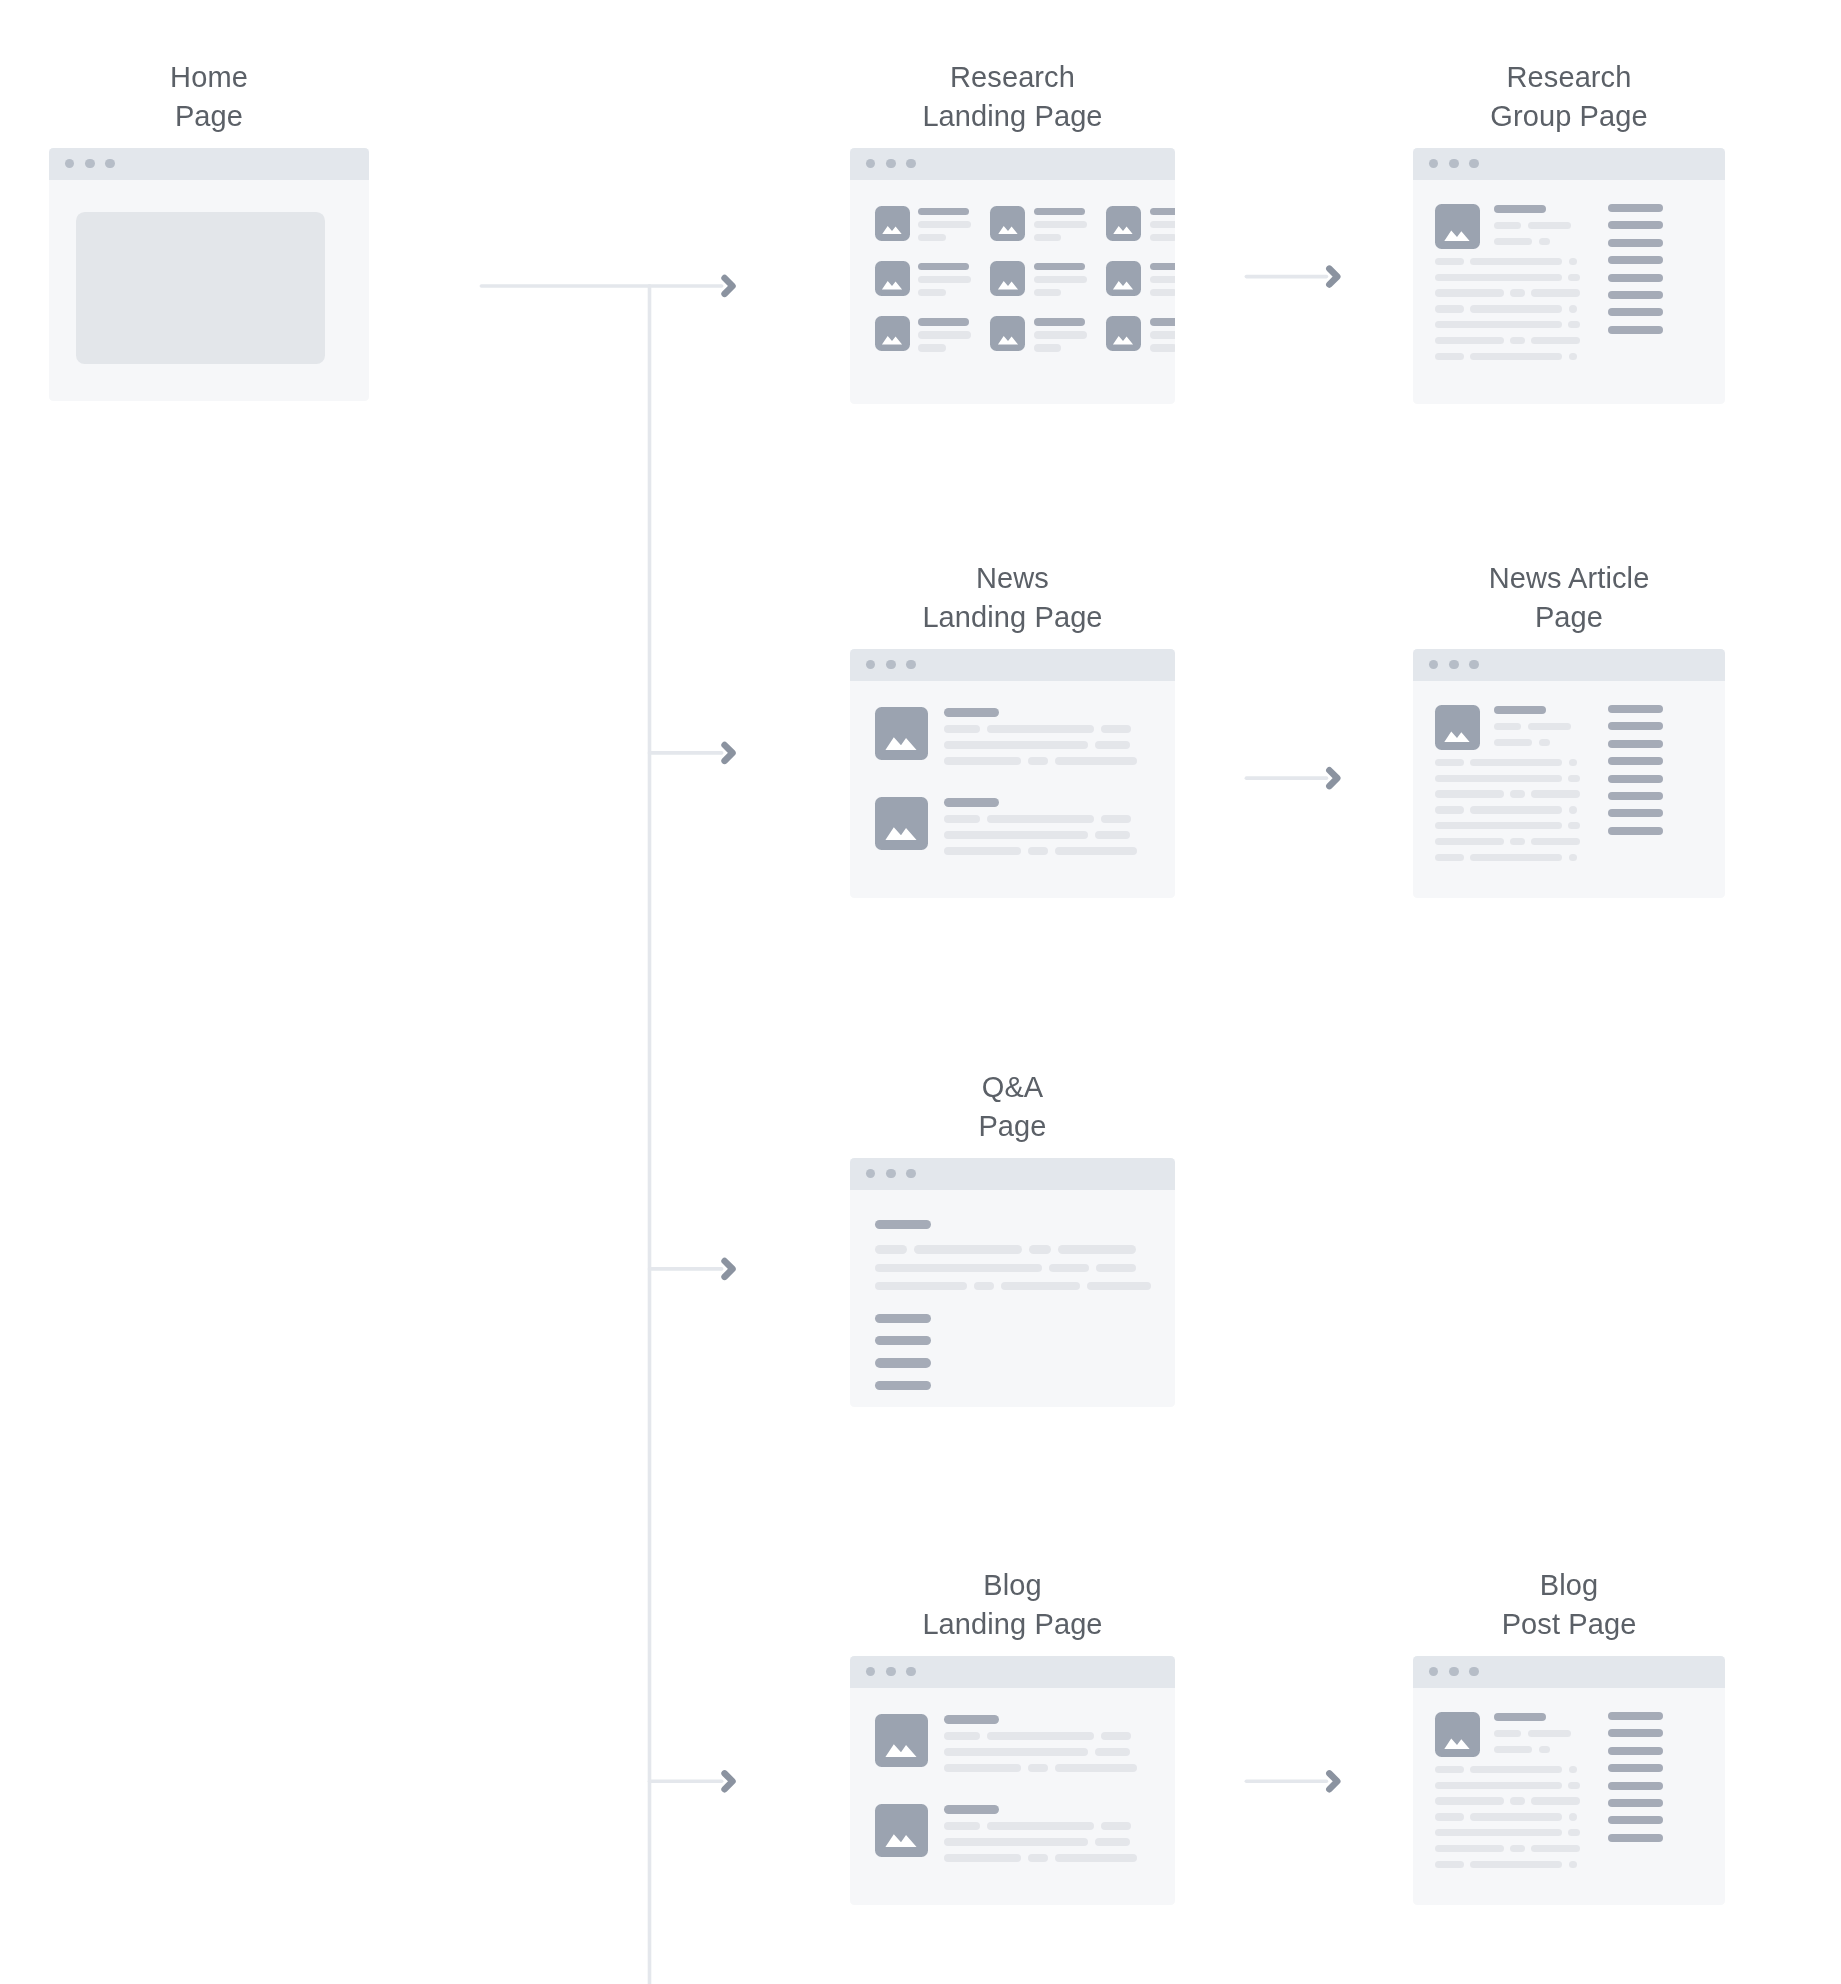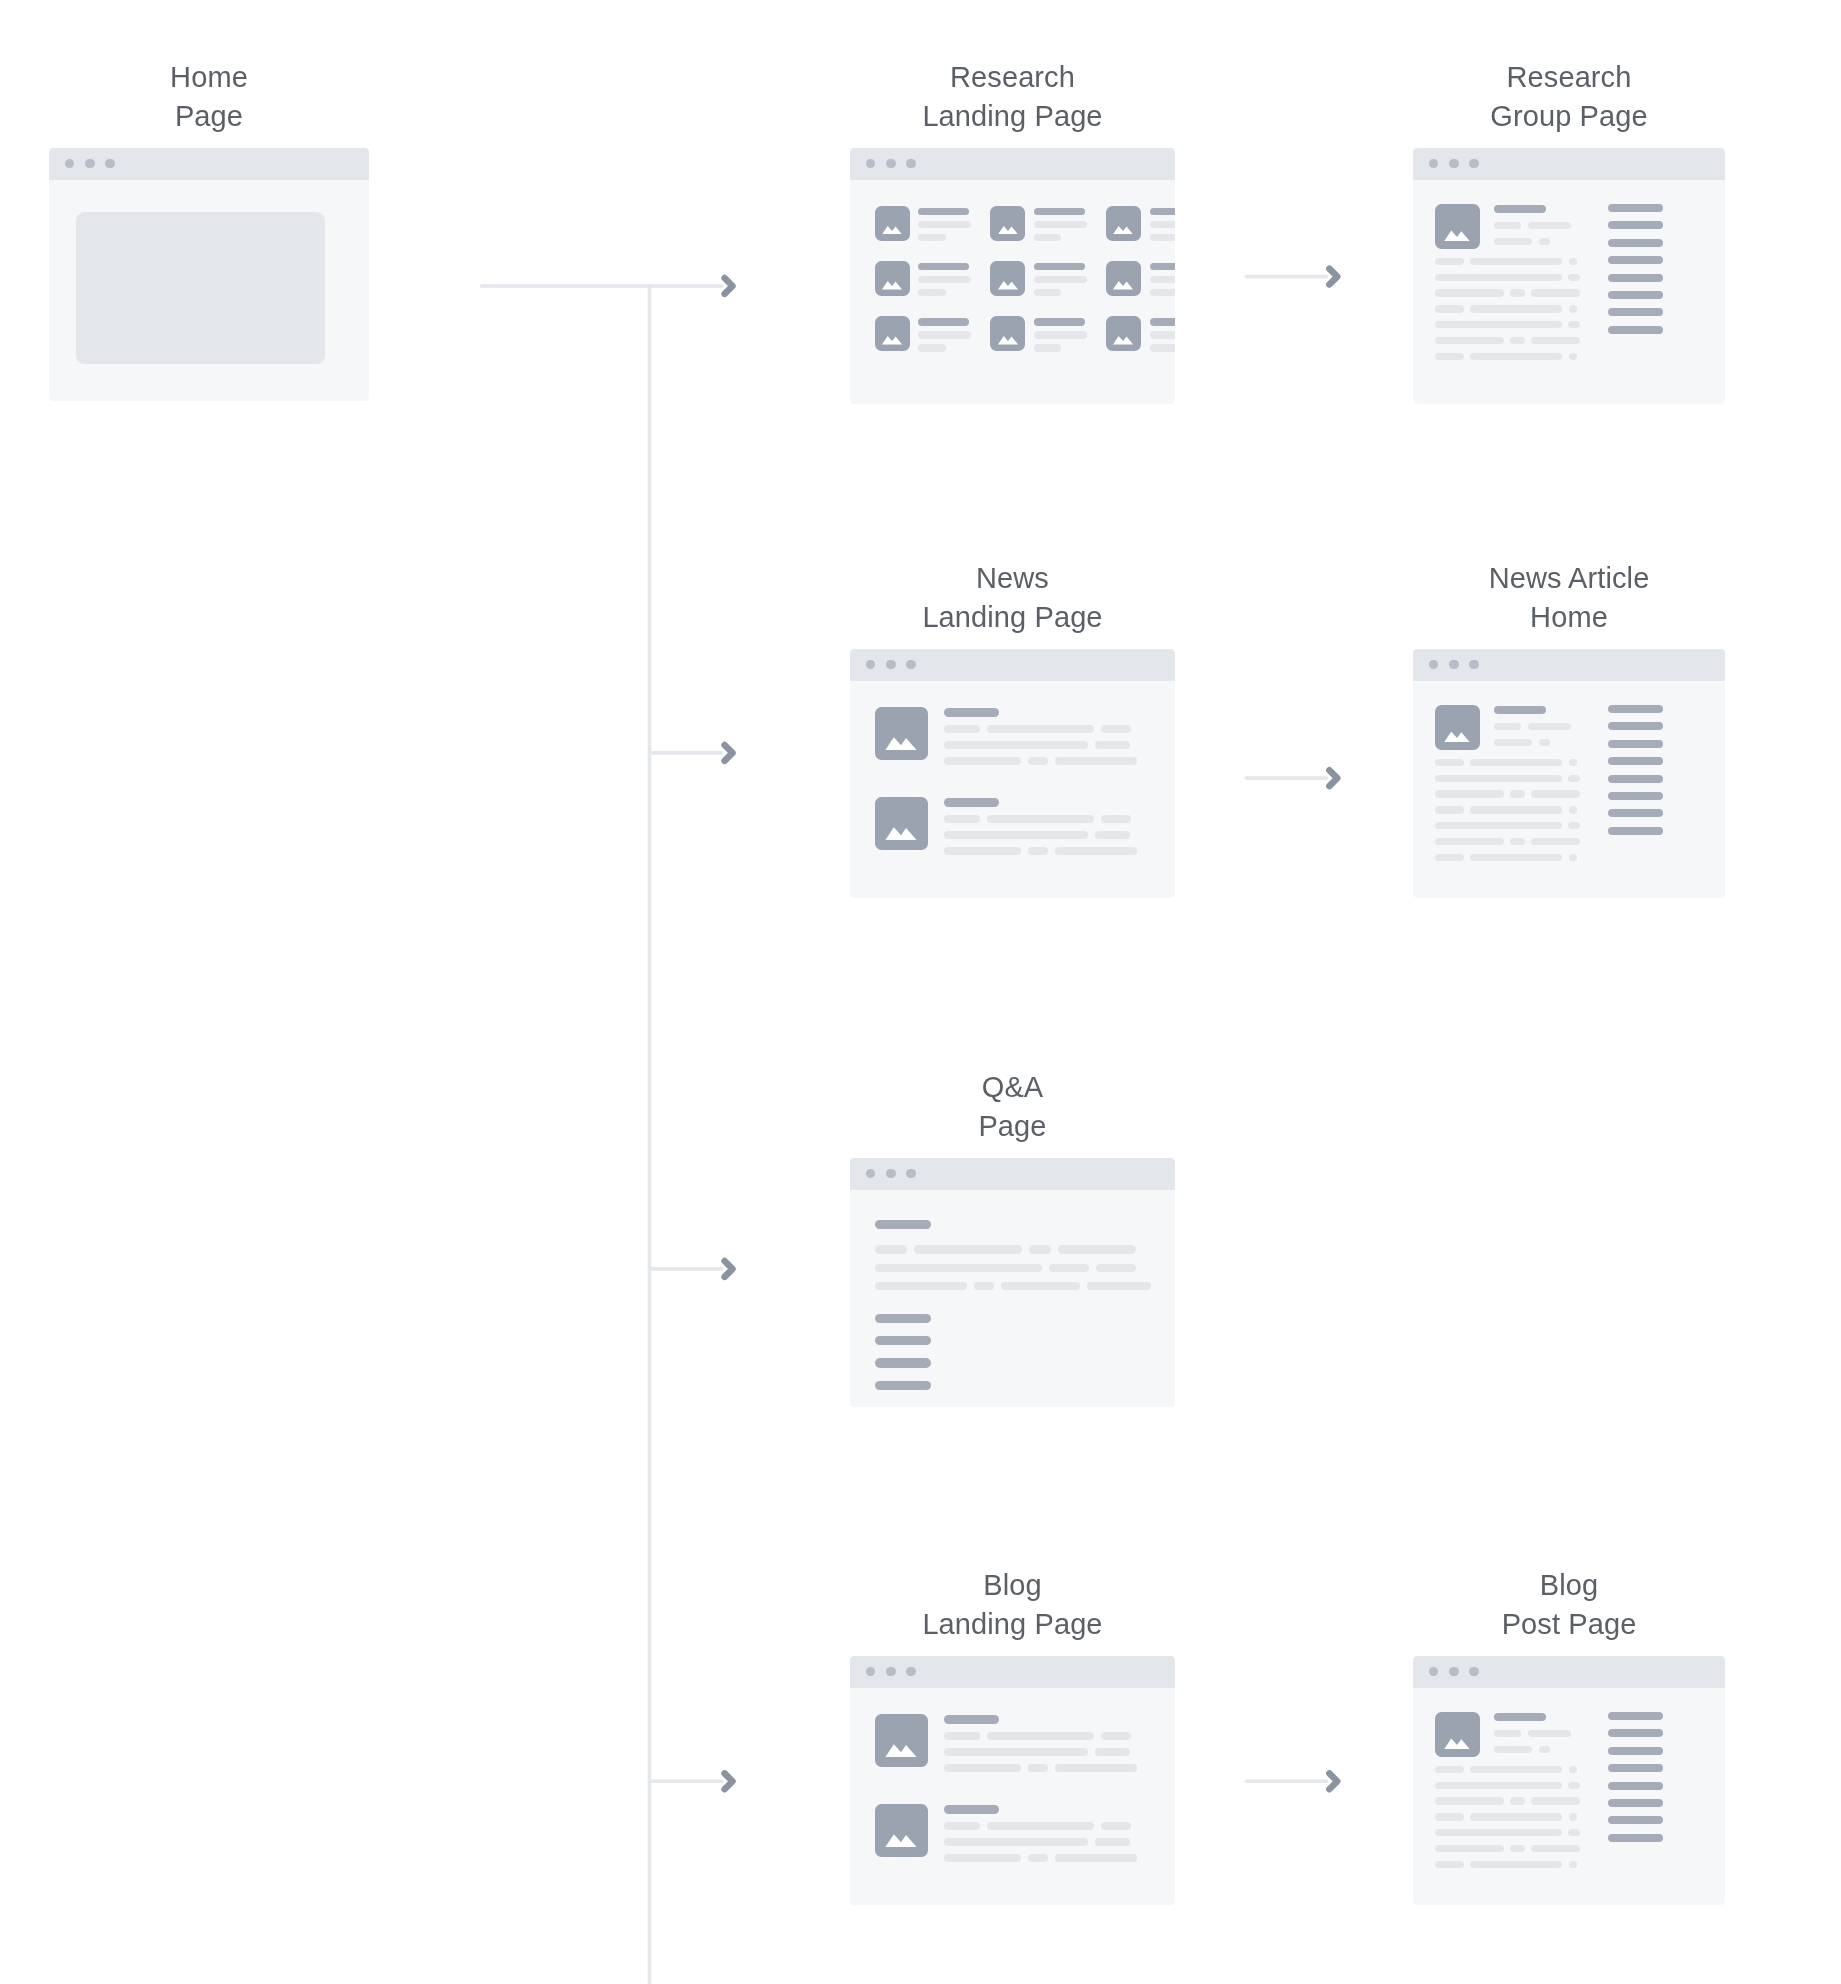--- a/index.html
+++ b/index.html
@@ -398,21 +398,21 @@
               </div>
             </div>
           </div>
         </div>
       </div>
     </div>
   </div>
 
   <div class="node" style="left:1413px;top:559px;width:312px;">
     <div class="node-title">News Article
-Home</div>
+Page</div>
     <div class="browser" style="height:249px;">
       <div class="titlebar">
         <span class="dot"></span>
         <span class="dot"></span>
         <span class="dot"></span>
       </div>
       <div class="viewport" style="height:217px;">
         <div class="detail" style="left:21.7px;top:24.5px;">
           <div class="main" style="width:152px;">
             <div class="head">

